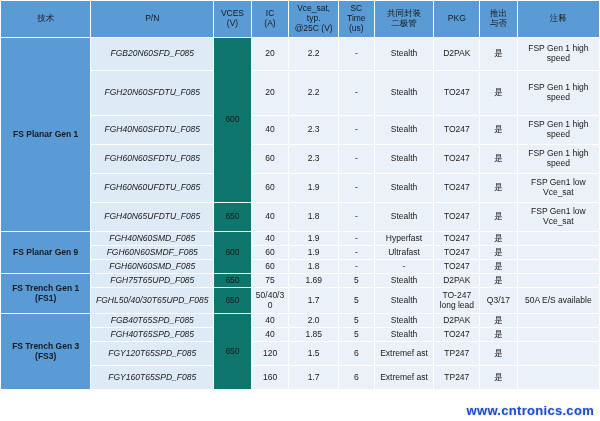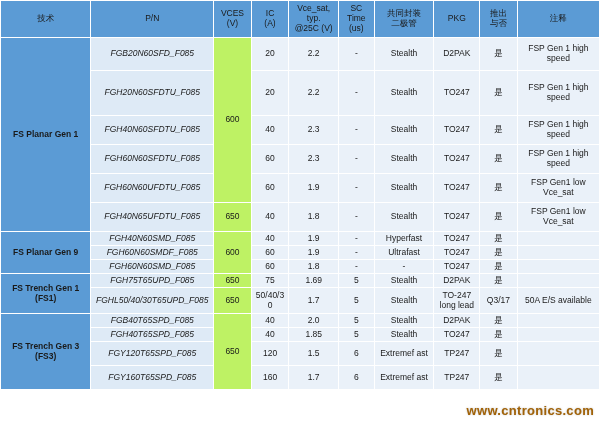--- a/index.html
+++ b/index.html
@@ -39,40 +39,40 @@
   }
   td.group {
     background: #5b9bd5;
     color: #ffffff;
     font-size: 9.5px;
     text-align: left;
     padding-left: 3px;
     font-weight: bold;
   }
   td.lightband {
-    background: #bef264;
+    background: #0f766e;
   }
   td.paleband {
     background: #eaf1f9;
   }
   td.pn {
     background: #deeaf6;
     font-style: italic;
   }
   .note {
     font-size: 8px;
     line-height: 1.1;
     margin-top: 36px;
   }
   .watermark {
     position: absolute;
     right: 6px;
     bottom: 3px;
     font-size: 13px;
-    color: #a16207;
+    color: #1d4ed8;
     font-weight: bold;
     letter-spacing: 0.3px;
     text-shadow: 0 0 2px rgba(0,0,0,0.25);
     font-family: "Liberation Sans", sans-serif;
     pointer-events: none;
   }
 </style>
 </head>
 <body>
 

